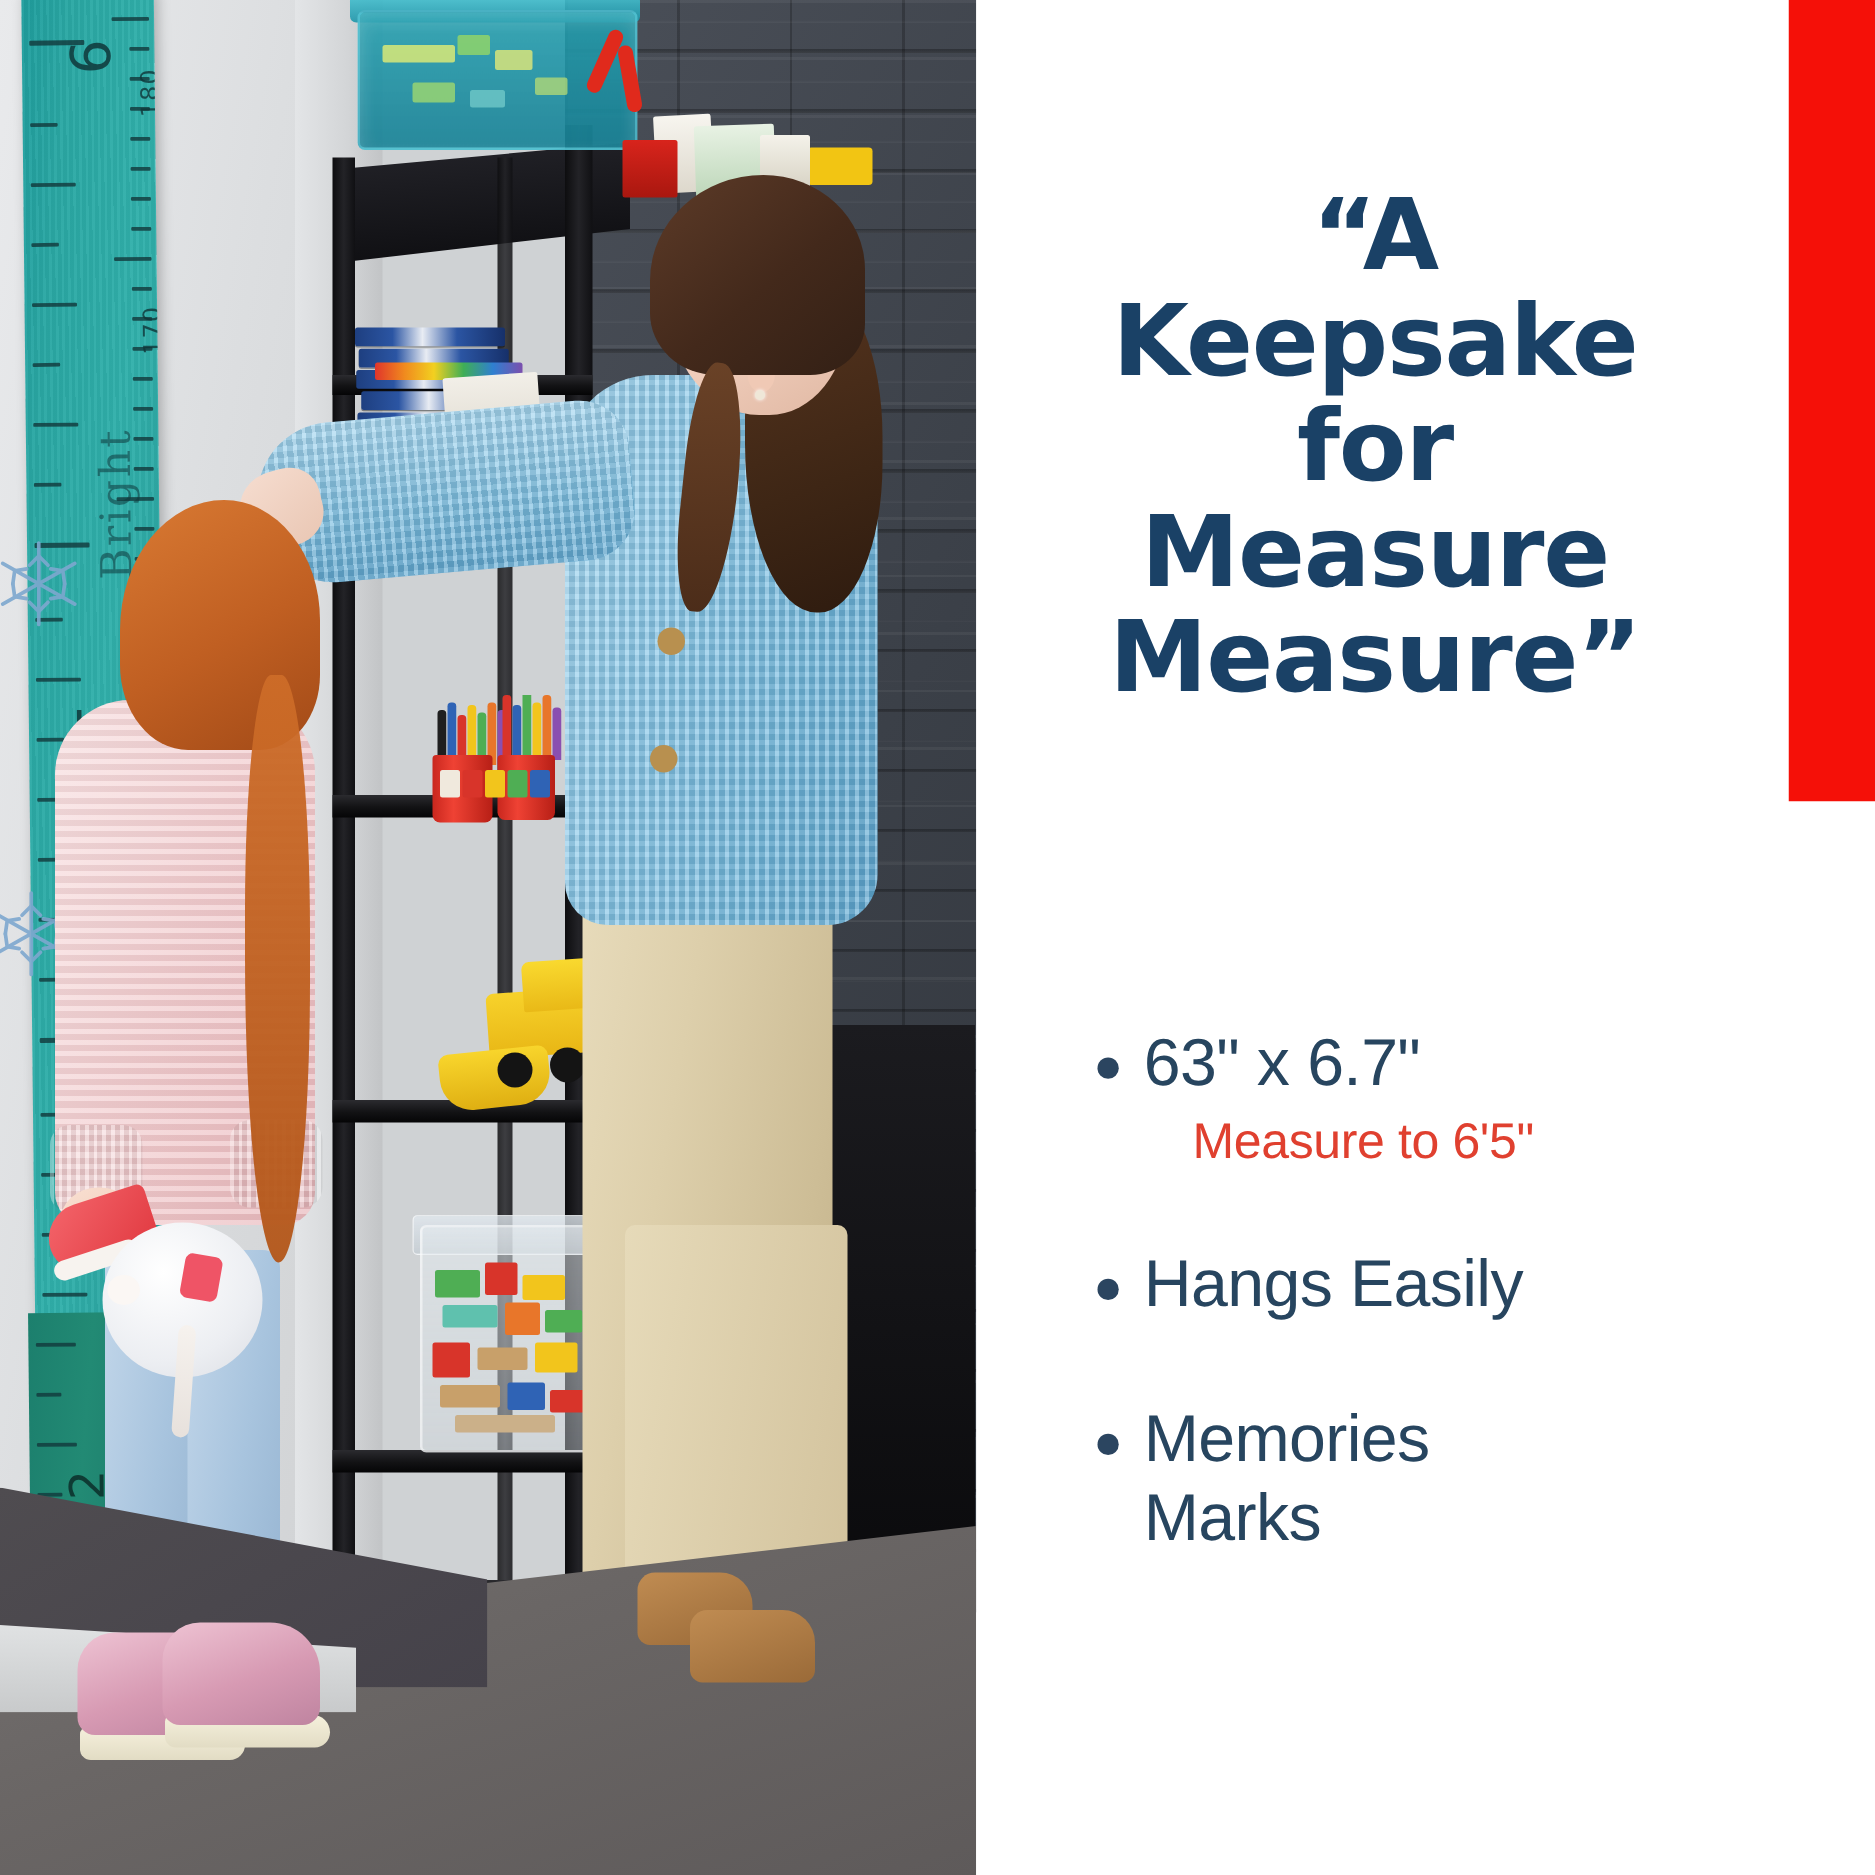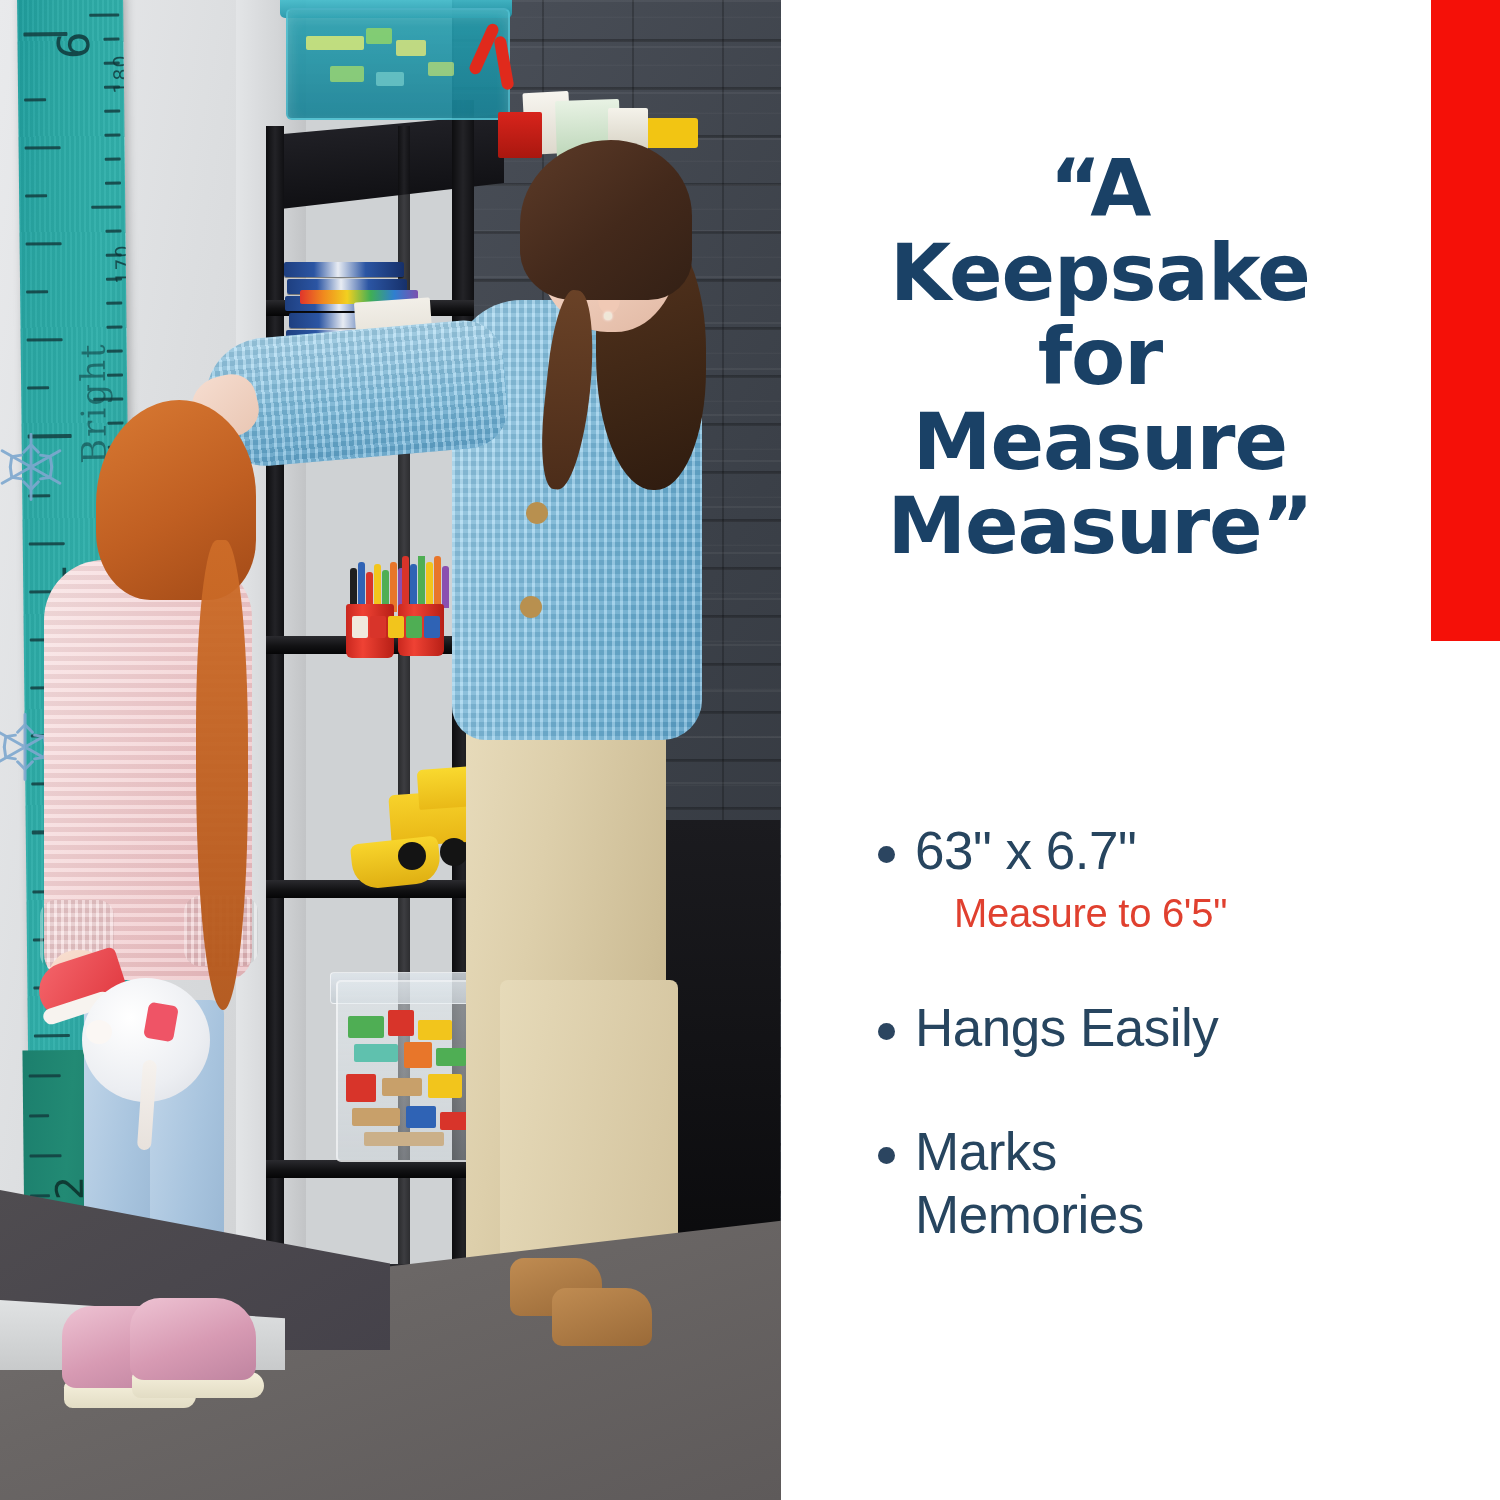--- a/index.html
+++ b/index.html
@@ -549,20 +549,20 @@
     <div class="bullet-row">
       <div class="dot"></div>
       <div class="btext">Hangs Easily</div>
     </div>
 
     <div class="sp2"></div>
 
     <div class="bullet-row">
       <div class="dot"></div>
       <div class="btext">
+        <span style="display:block">Memories</span>
         <span style="display:block">Marks</span>
-        <span style="display:block">Memories</span>
       </div>
     </div>
 
   </div>
 
 </div>
 
 </body></html>

